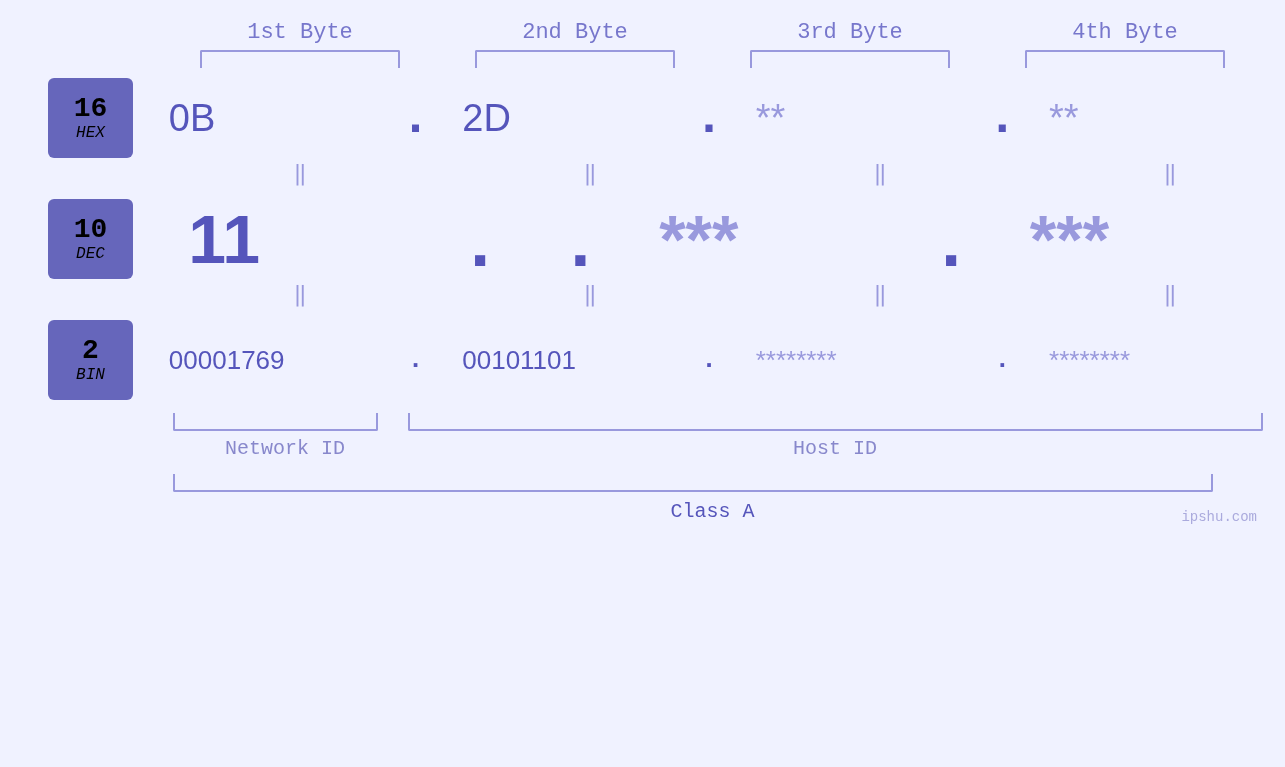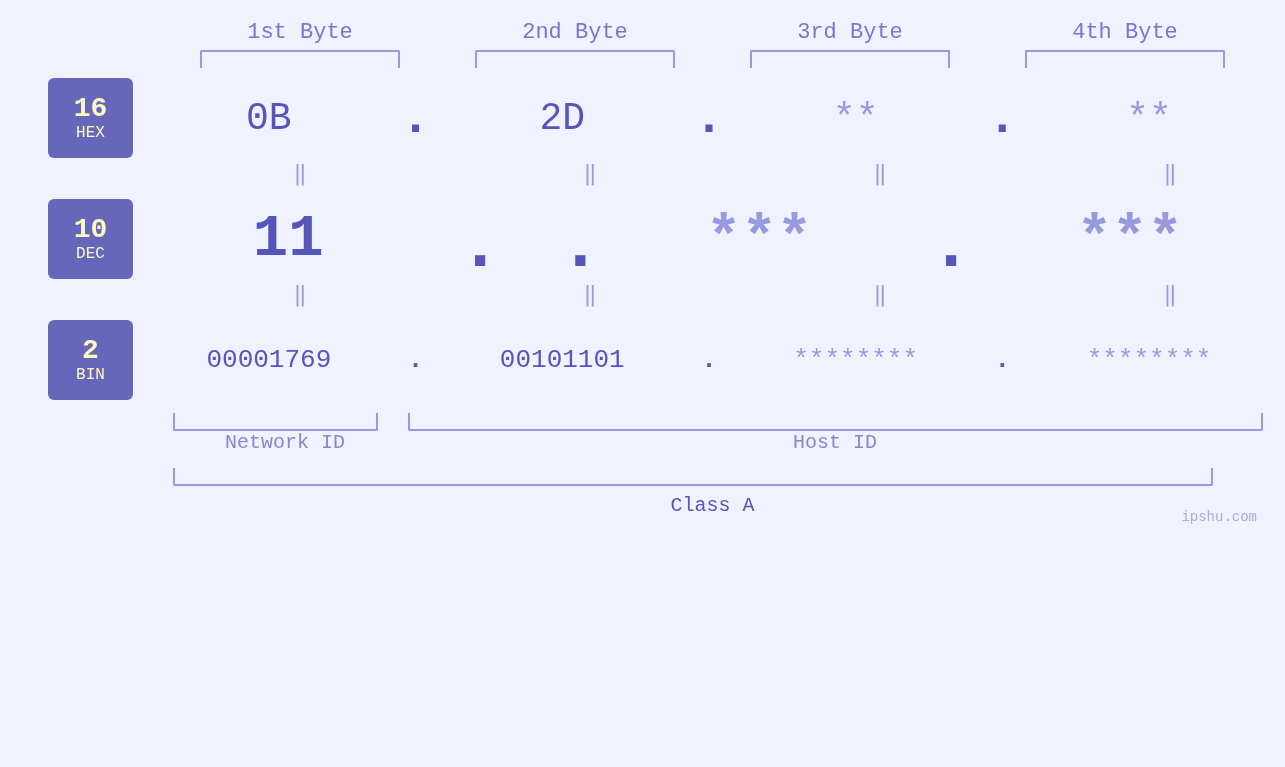--- a/index.html
+++ b/index.html
@@ -62,59 +62,59 @@
       align-items: center;
       width: 1285px;
       margin-top: 10px;
       position: relative;
     }
 
     .badge {
       width: 85px;
       height: 80px;
       background: #6666bb;
-      color: #fef9c3;
+      color: #000000;
       display: flex;
       flex-direction: column;
       align-items: center;
       justify-content: center;
       border-radius: 6px;
       margin-left: 48px;
       flex-shrink: 0;
     }
 
     .badge-number {
       font-size: 28px;
       font-weight: bold;
       line-height: 1.1;
     }
 
     .badge-label {
       font-size: 16px;
       font-weight: normal;
+      font-style: italic;
     }
 
     .values-row {
       display: flex;
       align-items: center;
       flex: 1;
       justify-content: space-around;
       margin-left: 20px;
       margin-right: 20px;
     }
 
     .byte-value {
       width: 200px;
-      text-align: center;
       color: #5555bb;
-      font-family: Liberation Mono, monospace;
+      font-family: Liberation Sans, sans-serif;
     }
 
     .byte-value.large {
-      font-size: 59px;
+      font-size: 68px;
       font-weight: bold;
     }
 
     .byte-value.medium {
       font-size: 38px;
     }
 
     .byte-value.small {
       font-size: 26px;
     }
@@ -275,21 +275,21 @@
 
     <div style="display:flex; width:100%; justify-content:flex-start; gap:0; margin-top:8px;">
 
       <div style="width:205px; height:18px; border:2px solid #9999dd; border-top:none; border-radius:0 0 2px 2px; margin-left:10px;"></div>
 
       <div style="width:30px;"></div>
 
       <div style="flex:1; height:18px; border:2px solid #9999dd; border-top:none; border-radius:0 0 2px 2px;"></div>
     </div>
 
-    <div style="display:flex; width:100%; ">
+    <div style="display:flex; width:100%; margin-top:6px;">
       <div style="width:245px; text-align:center; color:#8888cc; font-size:20px; font-family:'Courier New',monospace;">Network ID</div>
       <div style="flex:1; text-align:center; color:#8888cc; font-size:20px; font-family:'Courier New',monospace;">Host ID</div>
     </div>
 
     <div style="width:1040px; margin-left:10px; height:18px; border:2px solid #9999dd; border-top:none; border-radius:0 0 2px 2px; margin-top:14px;"></div>
 
     <div class="class-label" style="margin-top:8px;">Class A</div>
   </div>
 
   <div class="watermark">ipshu.com</div>

